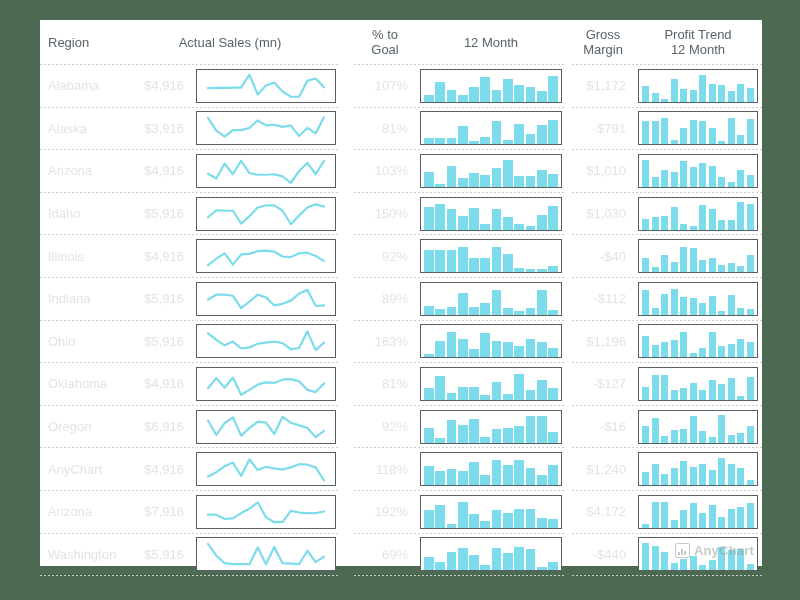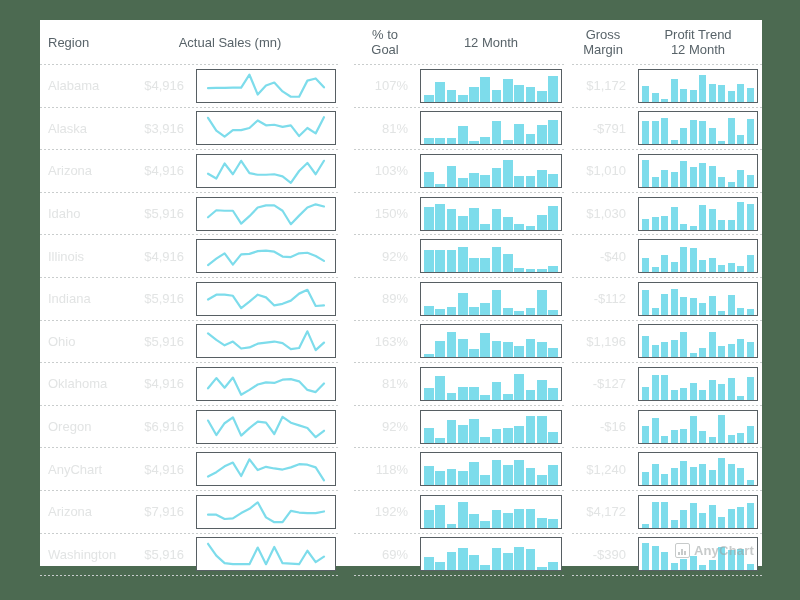--- a/index.html
+++ b/index.html
@@ -971,21 +971,21 @@
                   <span class="bar" style="height:78%"></span>
                   <span class="bar" style="height:60%"></span>
                   <span class="bar" style="height:82%"></span>
                   <span class="bar" style="height:74%"></span>
                   <span class="bar" style="height:10%"></span>
                   <span class="bar" style="height:28%"></span>
                 </div>
               </div>
             </td>
             <td></td>
-            <td class="cell-num">-$390</td>
+            <td class="cell-num">-$440</td>
             <td class="cell-chart">
               <div class="frame bars">
                 <div class="barwrap narrow">
                   <span class="bar" style="height:94%"></span>
                   <span class="bar" style="height:84%"></span>
                   <span class="bar" style="height:62%"></span>
                   <span class="bar" style="height:24%"></span>
                   <span class="bar" style="height:38%"></span>
                   <span class="bar" style="height:48%"></span>
                   <span class="bar" style="height:20%"></span>

